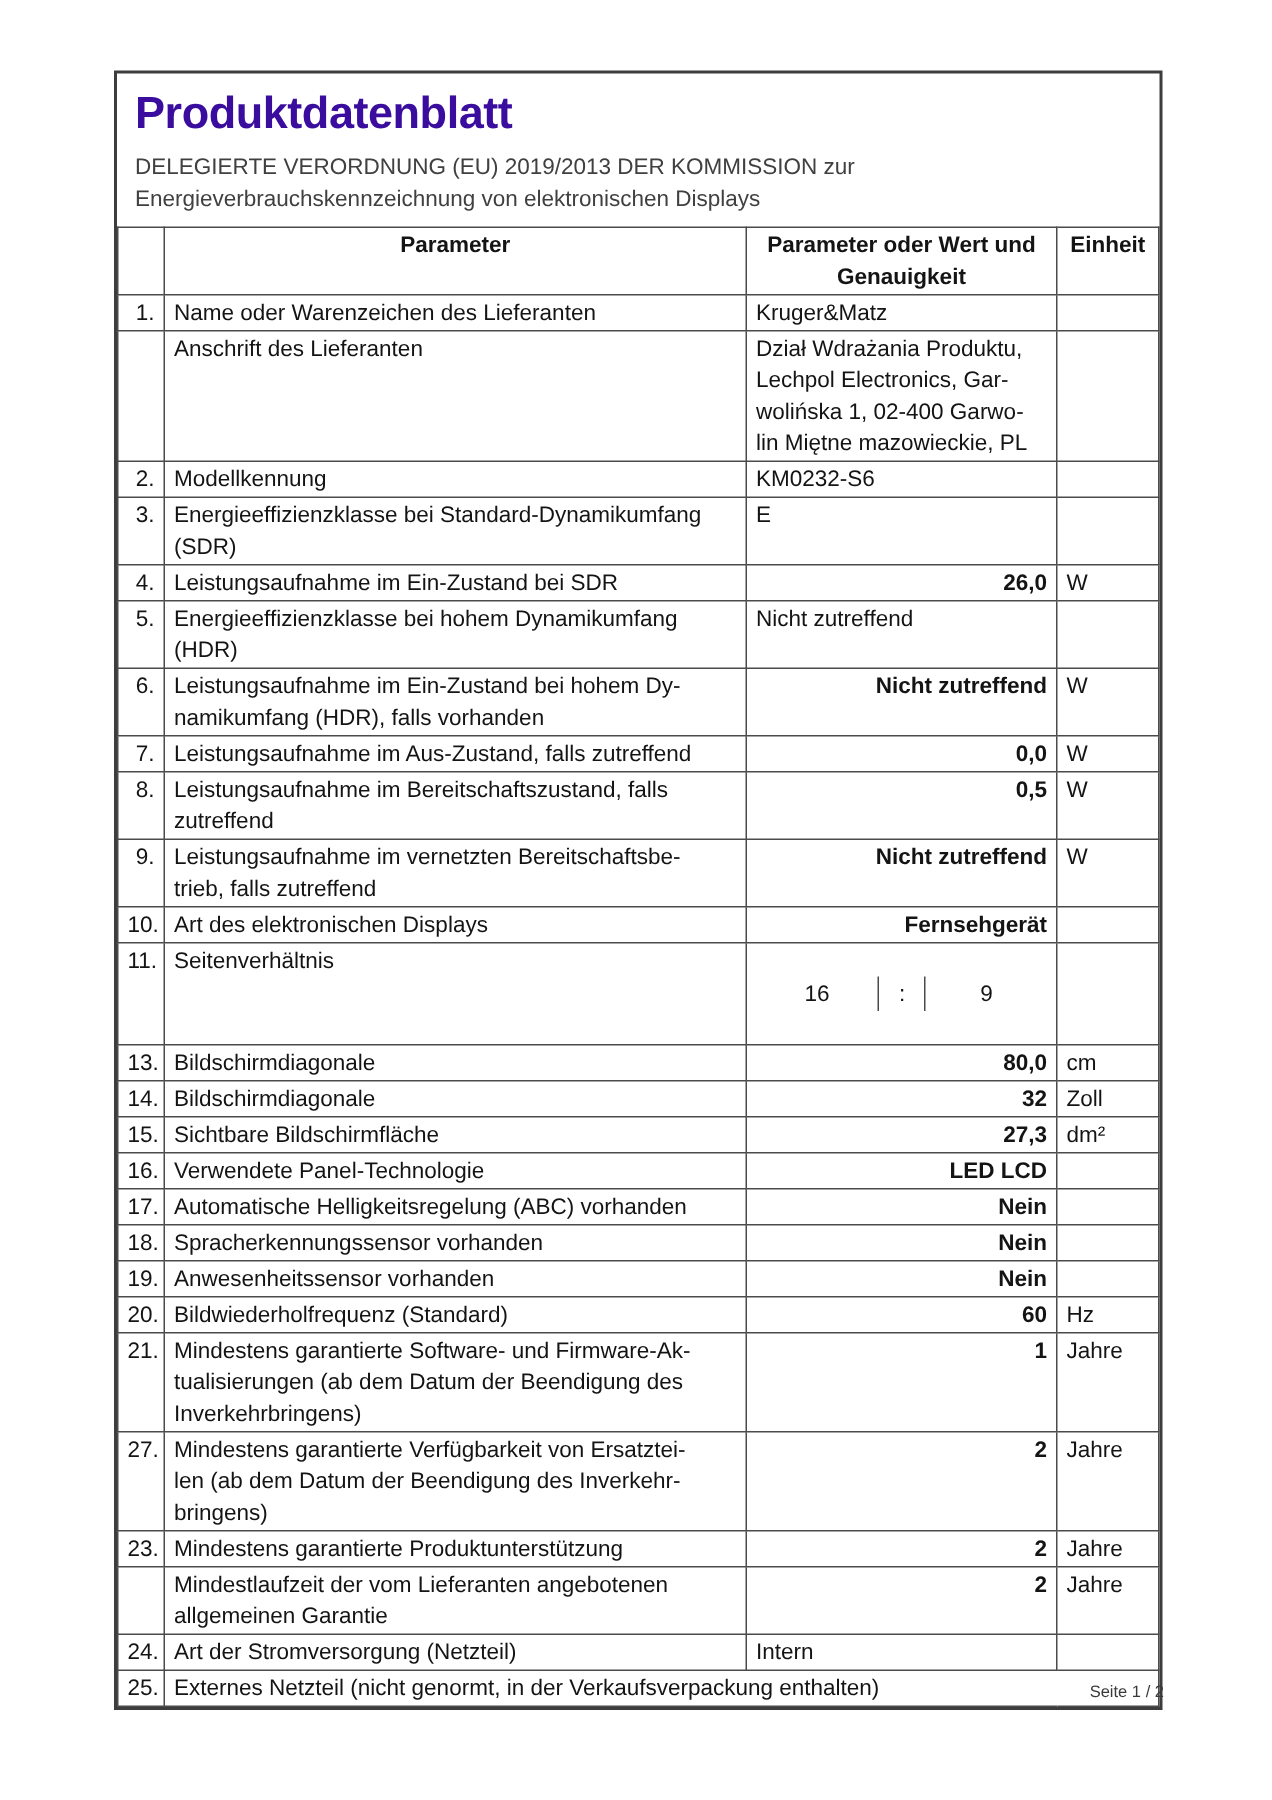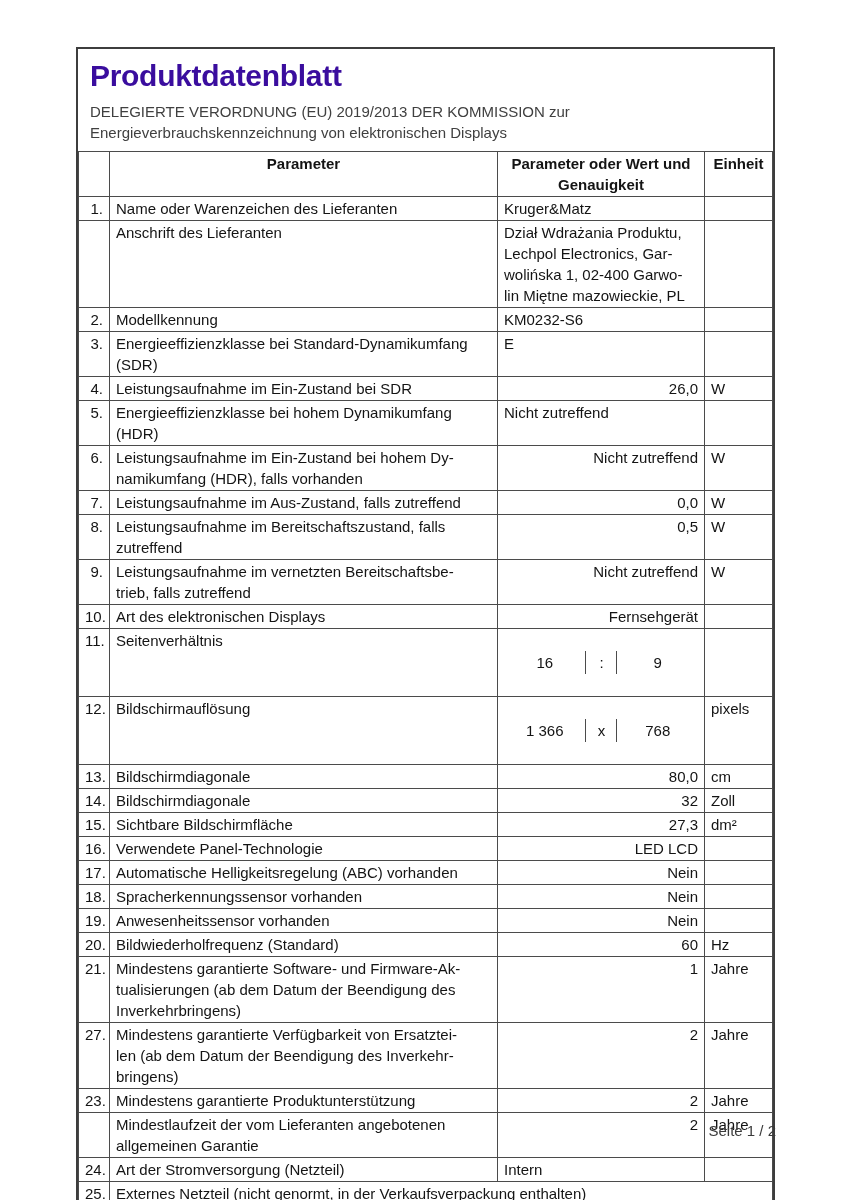--- a/index.html
+++ b/index.html
@@ -47,33 +47,33 @@
     vertical-align:top;
     padding:1px 6px;
     line-height:21px;
     overflow:hidden;
   }
   table.sheet .hdr td{font-weight:bold;text-align:center;}
   td.num{text-align:right;padding-right:7px;}
   td.param{white-space:pre-line;}
   td.val{white-space:pre-line;}
   td.val-l{text-align:left;}
-  td.val-r{text-align:right;}
+  td.val-r{text-align:right;font-weight:bold;}
   td.unit{text-align:left;}
   td.val-split{padding:0;margin-top:33px;}
   .split3{display:flex;align-items:stretch;width:100%;height:100%;box-sizing:border-box;}
   .sp{padding:1px 4px;text-align:center;box-sizing:border-box;}
   .sp.a{flex:0 0 42%;}
   .sp.b{flex:0 0 16.5%;border-left:1px solid #4b4b4b;border-right:1px solid #4b4b4b;}
   .sp.c{flex:1 1 auto;}
   .page-footer{
     position:absolute;
     top:1122px;
     right:72px;
-    font-size:15px;
+    font-size:11px;
     color:#3a3a3a;
   }
 </style>
 </head>
 <body>
 
 <div class="page">
   <div class="doc-box">
     <div class="title-block">
       <h1 class="doc-title">Produktdatenblatt</h1>
@@ -176,32 +176,20 @@
           <td class="val val-split">
             <div class="split3">
               <span class="sp a">16</span>
               <span class="sp b">:</span>
               <span class="sp c">9</span>
             </div>
           </td>
           <td class="unit"></td>
         </tr>
         <tr>
-          <td class="num">12.</td>
-          <td class="param">Bildschirmauflösung</td>
-          <td class="val val-split">
-            <div class="split3">
-              <span class="sp a">1 366</span>
-              <span class="sp b">x</span>
-              <span class="sp c">768</span>
-            </div>
-          </td>
-          <td class="unit">pixels</td>
-        </tr>
-        <tr>
           <td class="num">13.</td>
           <td class="param">Bildschirmdiagonale</td>
           <td class="val val-r">80,0</td>
           <td class="unit">cm</td>
         </tr>
         <tr>
           <td class="num">14.</td>
           <td class="param">Bildschirmdiagonale</td>
           <td class="val val-r">32</td>
           <td class="unit">Zoll</td>

